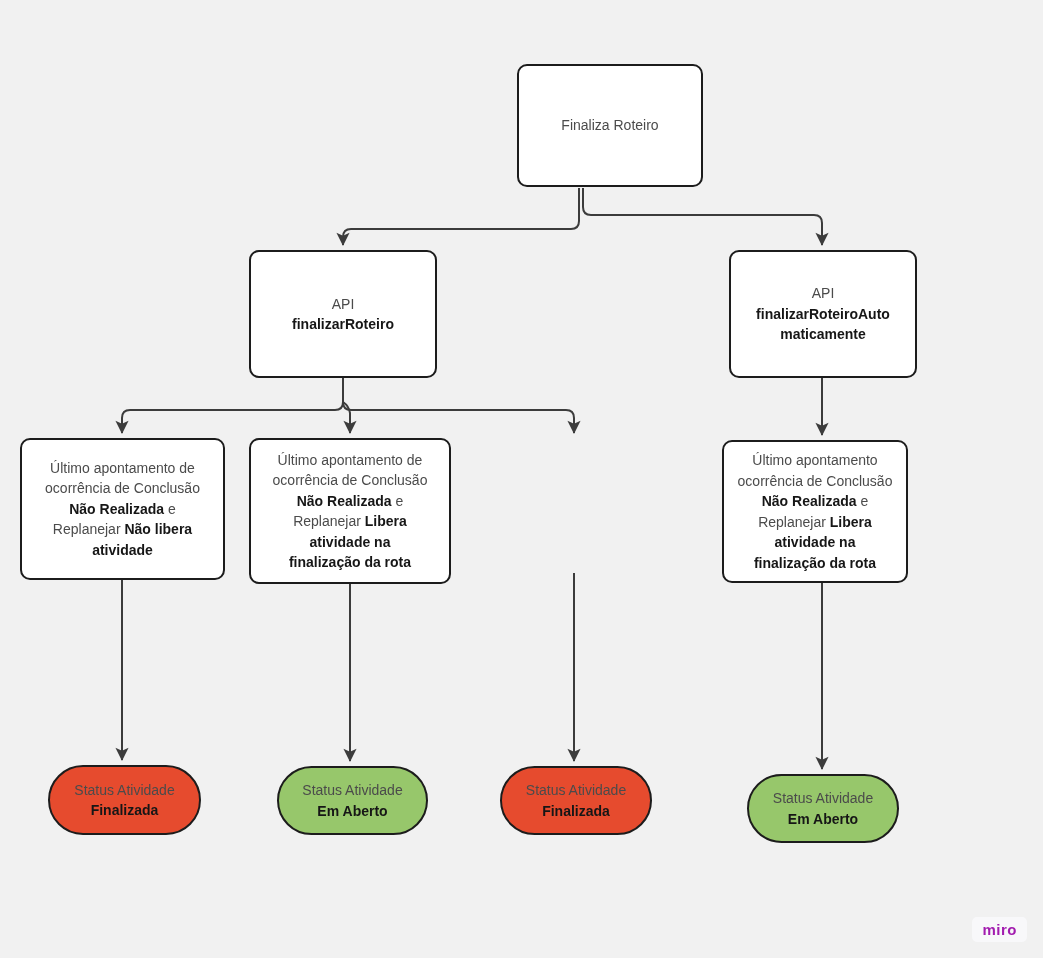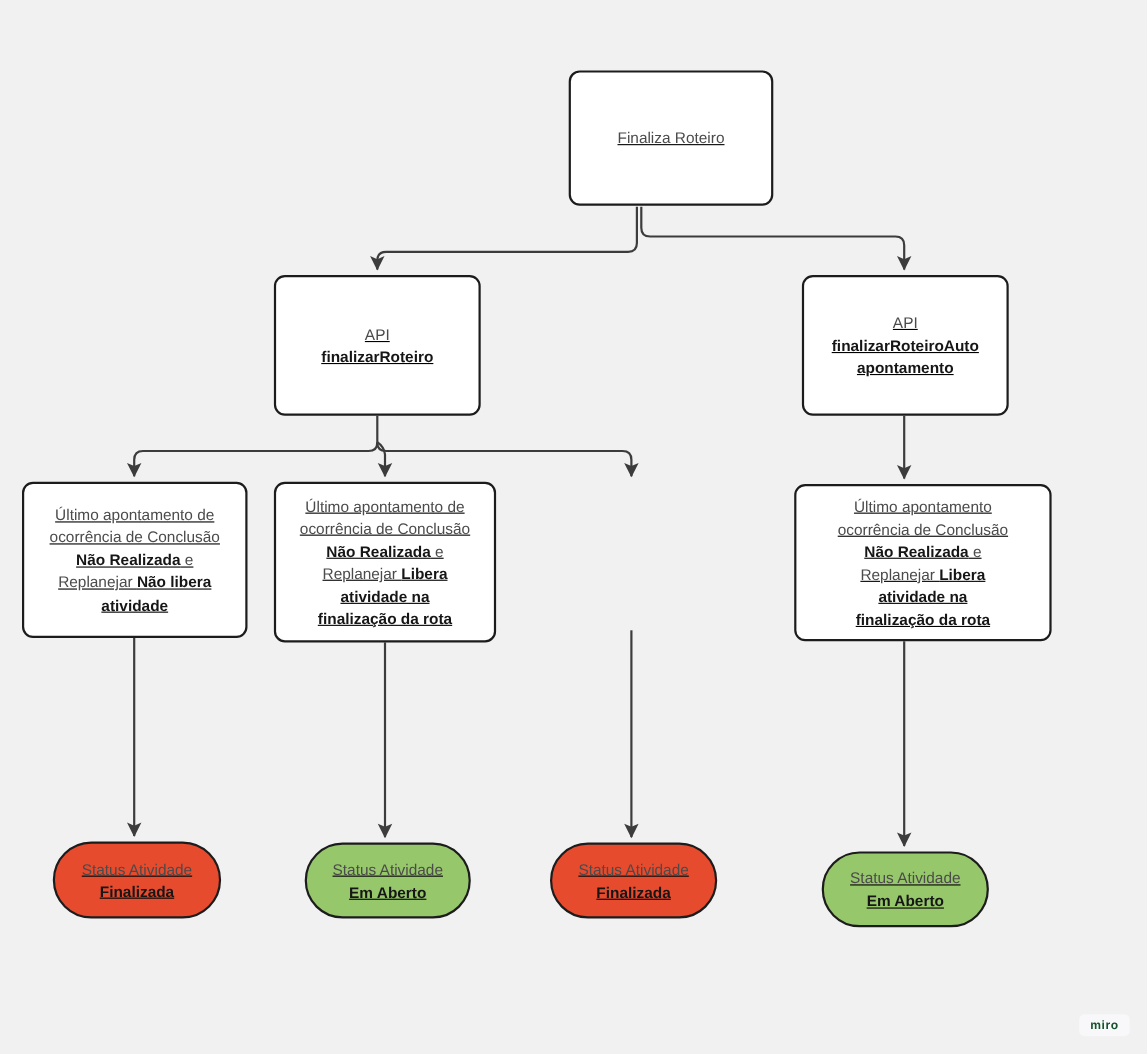--- a/index.html
+++ b/index.html
@@ -20,34 +20,33 @@
   .edge{fill:none;stroke:var(--connector);stroke-width:2;}
   .arrowhead{fill:var(--connector);stroke:none;}
   .node{
     position:absolute;box-sizing:border-box;
     background:var(--node-fill);
     border:2px solid var(--node-border);
     border-radius:10px;
     display:flex;align-items:center;justify-content:center;
     text-align:center;
     padding:6px 12px;
-    text-decoration:underline;
   }
   .node .txt{
     white-space:pre-wrap;
     font-size:14px;line-height:20.5px;color:var(--text-regular);
   }
   .txt .b{font-weight:700;color:var(--text-bold);}
   .txt .r{font-weight:400;}
   .pill{border-radius:40px;}
   .watermark{
     position:absolute;right:16px;bottom:16px;
     background:#f8f8fa;border-radius:5px;
     padding:4px 10px;
-    color:#14532d;font-weight:700;font-size:11px;letter-spacing:.5px;
+    color:#a21caf;font-weight:700;font-size:15px;letter-spacing:.5px;
   }
 </style>
 </head>
 <body>
 
 <div class="board">
 
   <svg class="edges" width="1043" height="958" viewBox="0 0 1043 958">
     <defs>
       <marker id="arrow" viewBox="0 0 16 16" refX="14" refY="8" markerWidth="15" markerHeight="15" orient="auto" markerUnits="userSpaceOnUse">
@@ -71,42 +70,42 @@
   </div>
 
   <div class="node" style="left:249px;top:250px;width:188px;height:128px;">
     <span class="txt"><span class="r">API
 </span><span class="b">finalizarRoteiro</span></span>
   </div>
 
   <div class="node" style="left:729px;top:250px;width:188px;height:128px;">
     <span class="txt"><span class="r">API
 </span><span class="b">finalizarRoteiroAuto
-apontamento</span></span>
+maticamente</span></span>
   </div>
 
   <div class="node" style="left:20px;top:438px;width:205px;height:142px;">
     <span class="txt"><span class="r">Último apontamento de
 ocorrência de Conclusão
 </span><span class="b">Não Realizada</span><span class="r"> e
 Replanejar </span><span class="b">Não libera
 atividade</span></span>
   </div>
 
   <div class="node" style="left:249px;top:438px;width:202px;height:146px;">
     <span class="txt"><span class="r">Último apontamento de
 ocorrência de Conclusão
 </span><span class="b">Não Realizada</span><span class="r"> e
 Replanejar </span><span class="b">Libera
 atividade na
 finalização da rota</span></span>
   </div>
 
 
-  <div class="node" style="left:722px;top:440px;width:234px;height:143px;">
+  <div class="node" style="left:722px;top:440px;width:186px;height:143px;">
     <span class="txt"><span class="r">Último apontamento
 ocorrência de Conclusão
 </span><span class="b">Não Realizada</span><span class="r"> e
 Replanejar </span><span class="b">Libera
 atividade na
 finalização da rota</span></span>
   </div>
 
   <div class="node pill" style="left: 48px; top: 765px; width: 153px; height: 70px; background-color: rgb(230, 75, 46);">
     <span class="txt"><span class="r">Status Atividade

